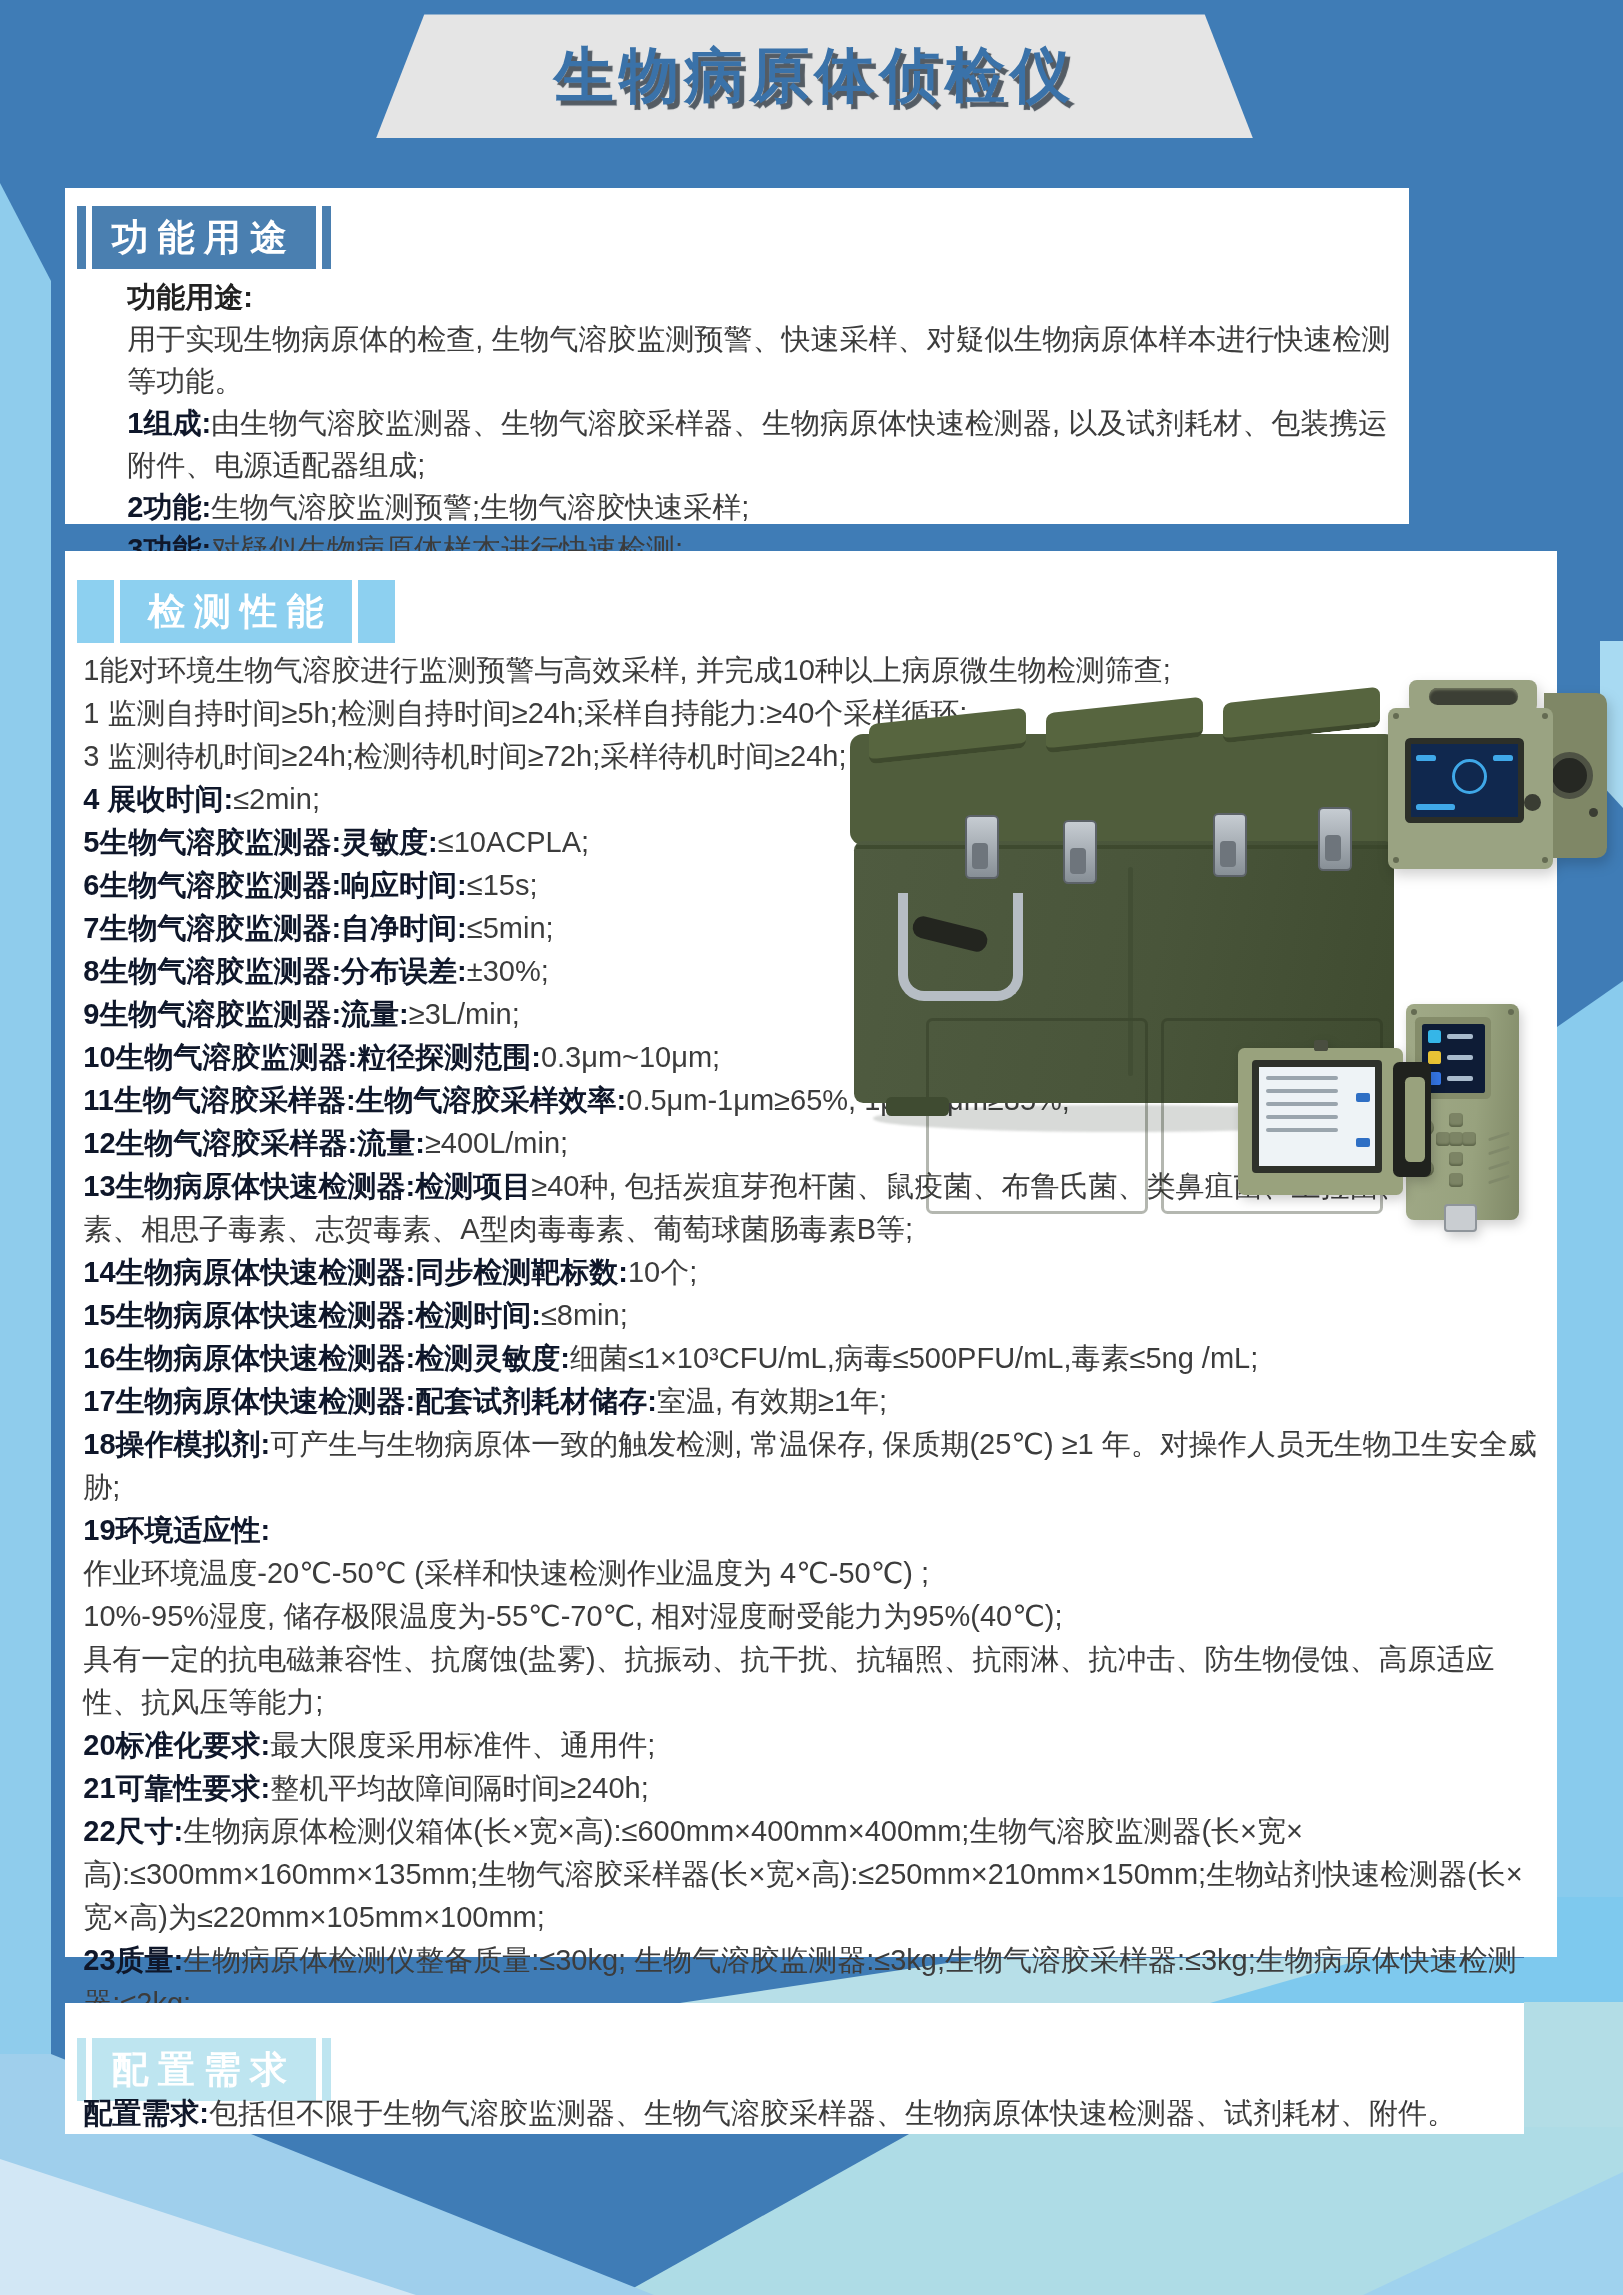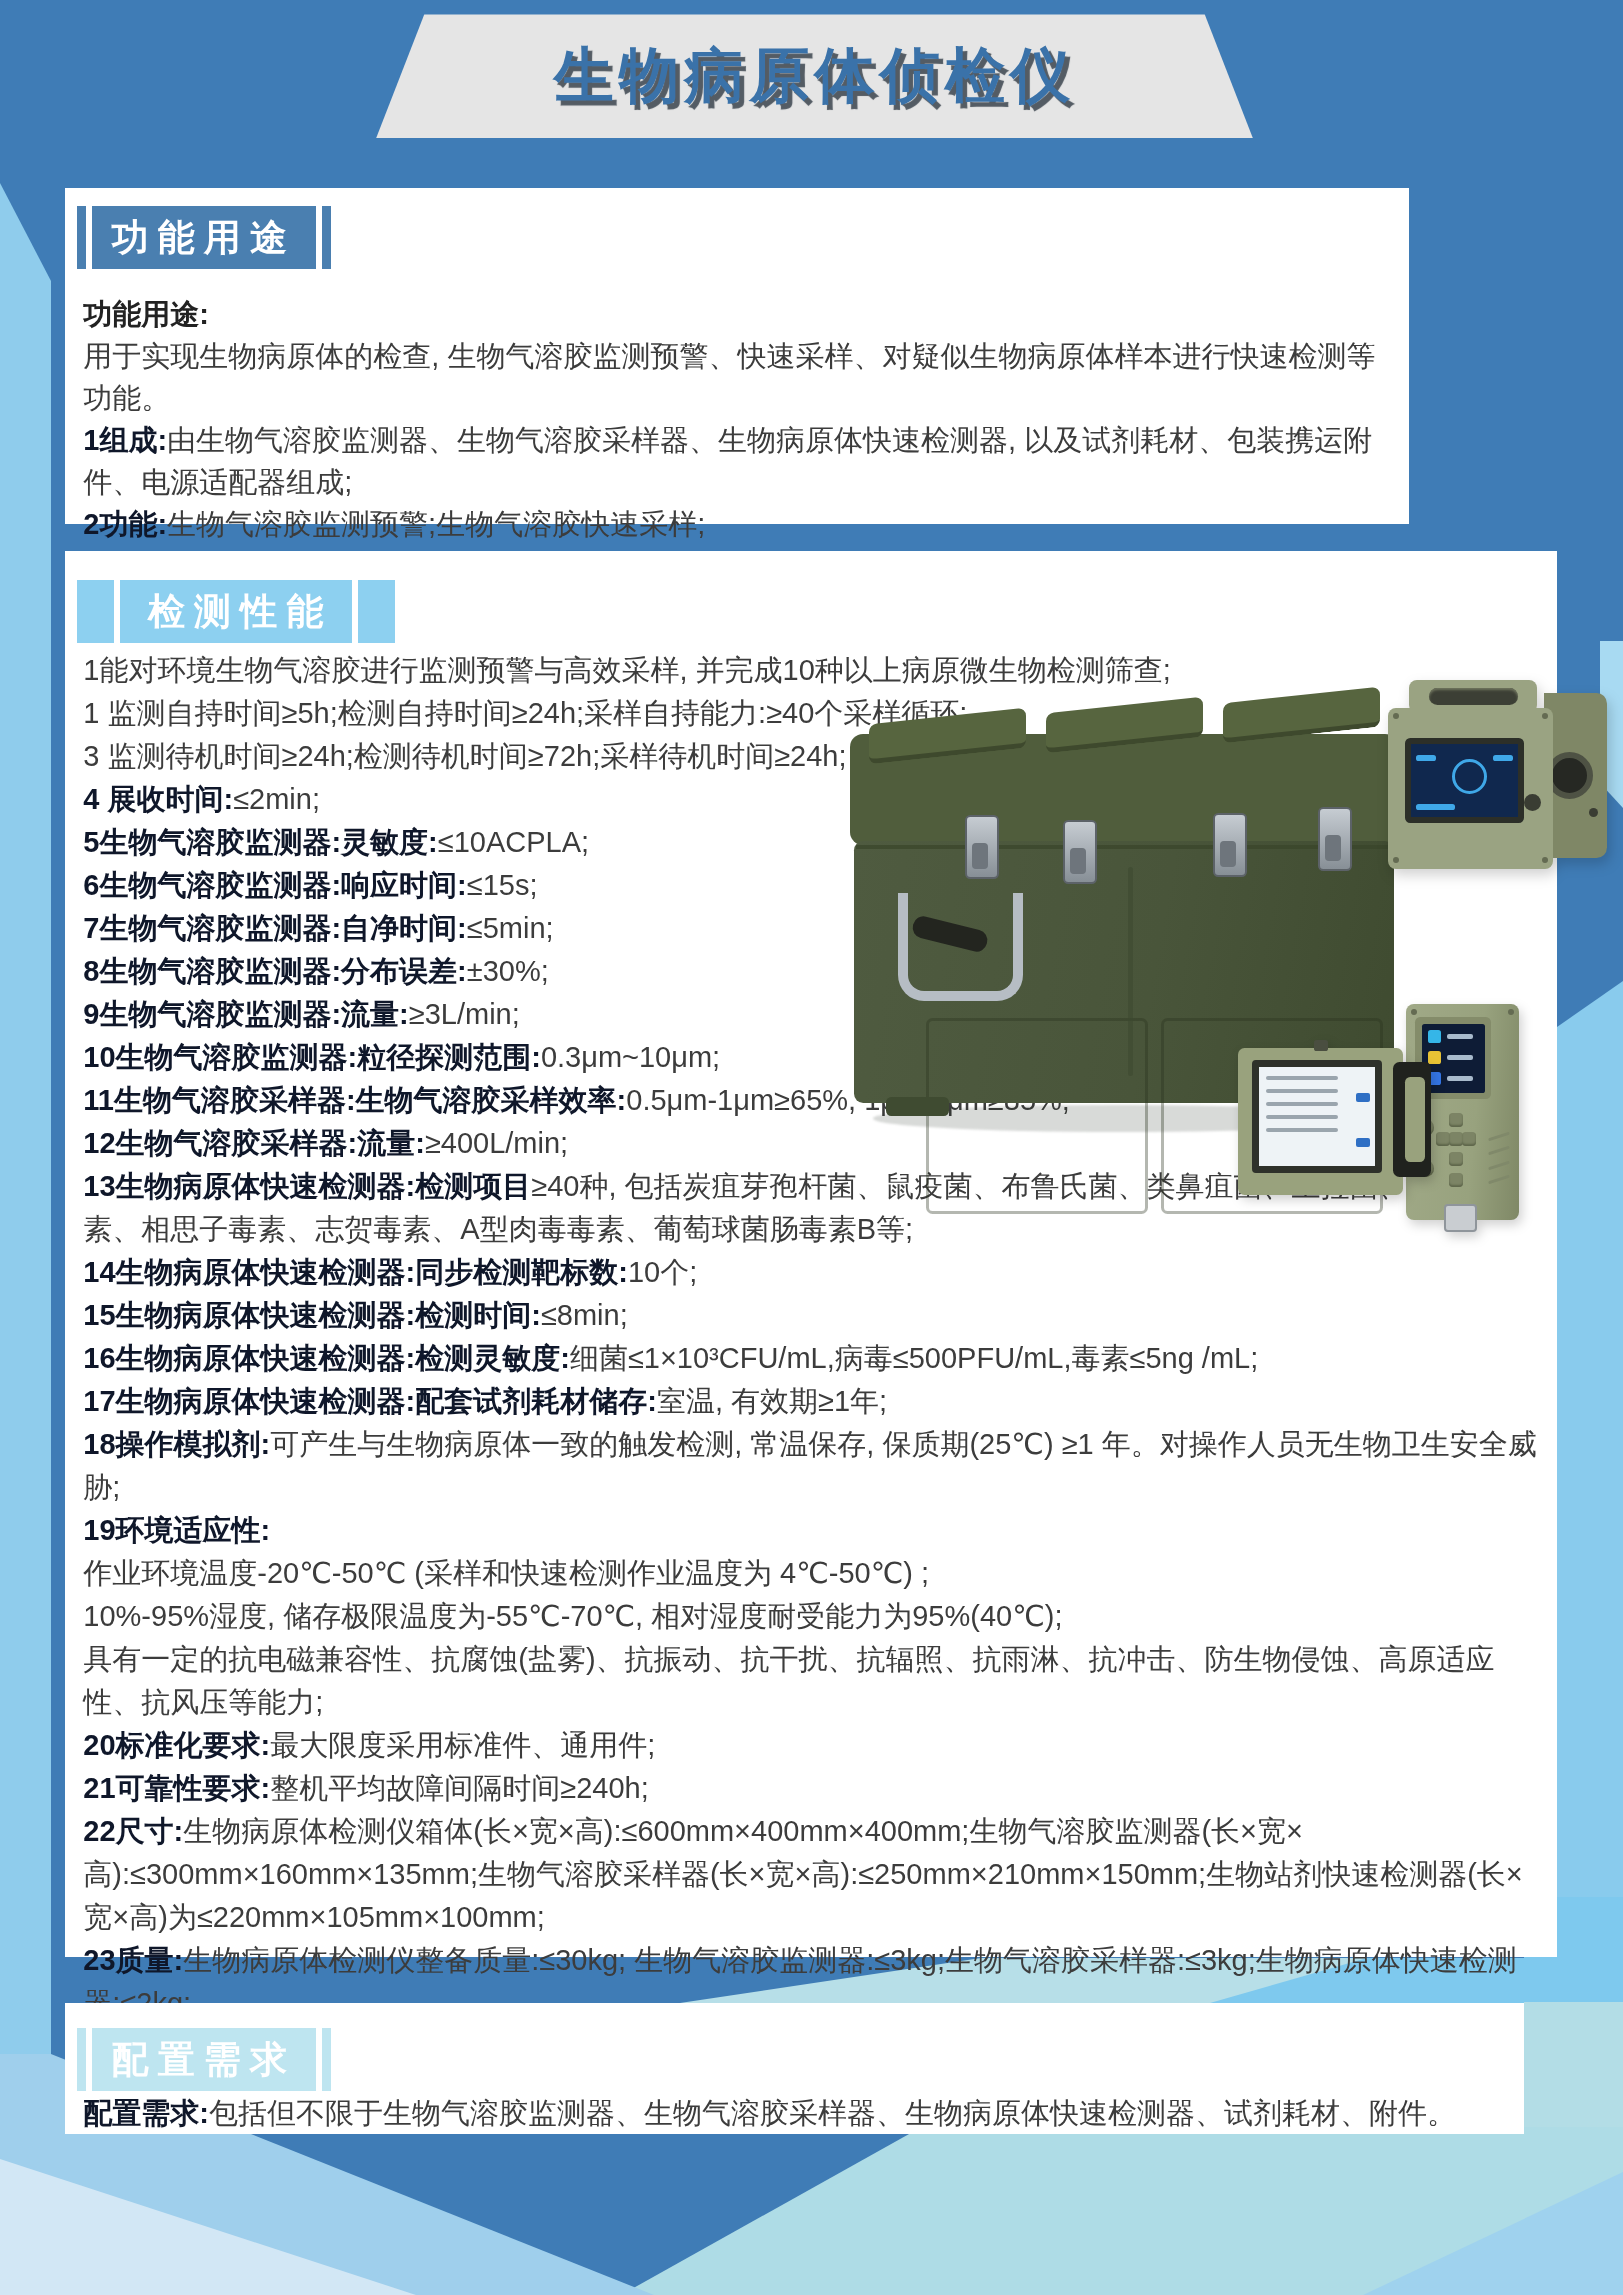--- a/index.html
+++ b/index.html
@@ -149,21 +149,21 @@
   <div class="title-plate">
     <div class="page-title">生物病原体侦检仪</div>
   </div>
 
   <div class="card card1">
     <div class="chip c-dark" style="left:11.8px;top:18.3px;">
       <div class="chip-bar"></div>
       <div class="chip-fill">功能用途</div>
       <div class="chip-bar r"></div>
     </div>
-    <div class="textblock" style="top:105px;">
+    <div class="textblock" style="top:88px;margin-left:44px;">
       <div class="lead">功能用途:</div>
       <div class="ln"><b></b><span>用于实现生物病原体的检查, 生物气溶胶监测预警、快速采样、对疑似生物病原体样本进行快速检测等功能。</span></div>
       <div class="ln"><b>1组成:</b><span>由生物气溶胶监测器、生物气溶胶采样器、生物病原体快速检测器, 以及试剂耗材、包装携运附件、电源适配器组成;</span></div>
       <div class="ln"><b>2功能:</b><span>生物气溶胶监测预警;生物气溶胶快速采样;</span></div>
       <div class="ln"><b>3功能:</b><span>对疑似生物病原体样本进行快速检测;</span></div>
     </div>
   </div>
 
   <div class="card card2">
     <div class="chip c-mid" style="left:11.8px;top:29px;">
@@ -196,21 +196,21 @@
       <div class="ln"><b></b><span>具有一定的抗电磁兼容性、抗腐蚀(盐雾)、抗振动、抗干扰、抗辐照、抗雨淋、抗冲击、防生物侵蚀、高原适应性、抗风压等能力;</span></div>
       <div class="ln"><b>20标准化要求:</b><span>最大限度采用标准件、通用件;</span></div>
       <div class="ln"><b>21可靠性要求:</b><span>整机平均故障间隔时间≥240h;</span></div>
       <div class="ln"><b>22尺寸:</b><span>生物病原体检测仪箱体(长×宽×高):≤600mm×400mm×400mm;生物气溶胶监测器(长×宽×高):≤300mm×160mm×135mm;生物气溶胶采样器(长×宽×高):≤250mm×210mm×150mm;生物站剂快速检测器(长×宽×高)为≤220mm×105mm×100mm;</span></div>
       <div class="ln"><b>23质量:</b><span>生物病原体检测仪整备质量:≤30kg; 生物气溶胶监测器:≤3kg;生物气溶胶采样器:≤3kg;生物病原体快速检测器:≤2kg;</span></div>
       <div class="ln"><b>24安全性要求:</b><span>泄漏电流、电介质强度等指标, 符合相关标准;</span></div>
     </div>
   </div>
 
   <div class="card card3">
-    <div class="chip c-light" style="left:11.8px;top:25px;">
+    <div class="chip c-light" style="left:11.8px;top:35px;">
       <div class="chip-bar"></div>
       <div class="chip-fill">配置需求</div>
       <div class="chip-bar r"></div>
     </div>
     <div class="textblock" style="top:89px;">
       <div class="ln"><b>配置需求:</b><span>包括但不限于生物气溶胶监测器、生物气溶胶采样器、生物病原体快速检测器、试剂耗材、附件。</span></div>
     </div>
   </div>
 
   <div class="img case">

